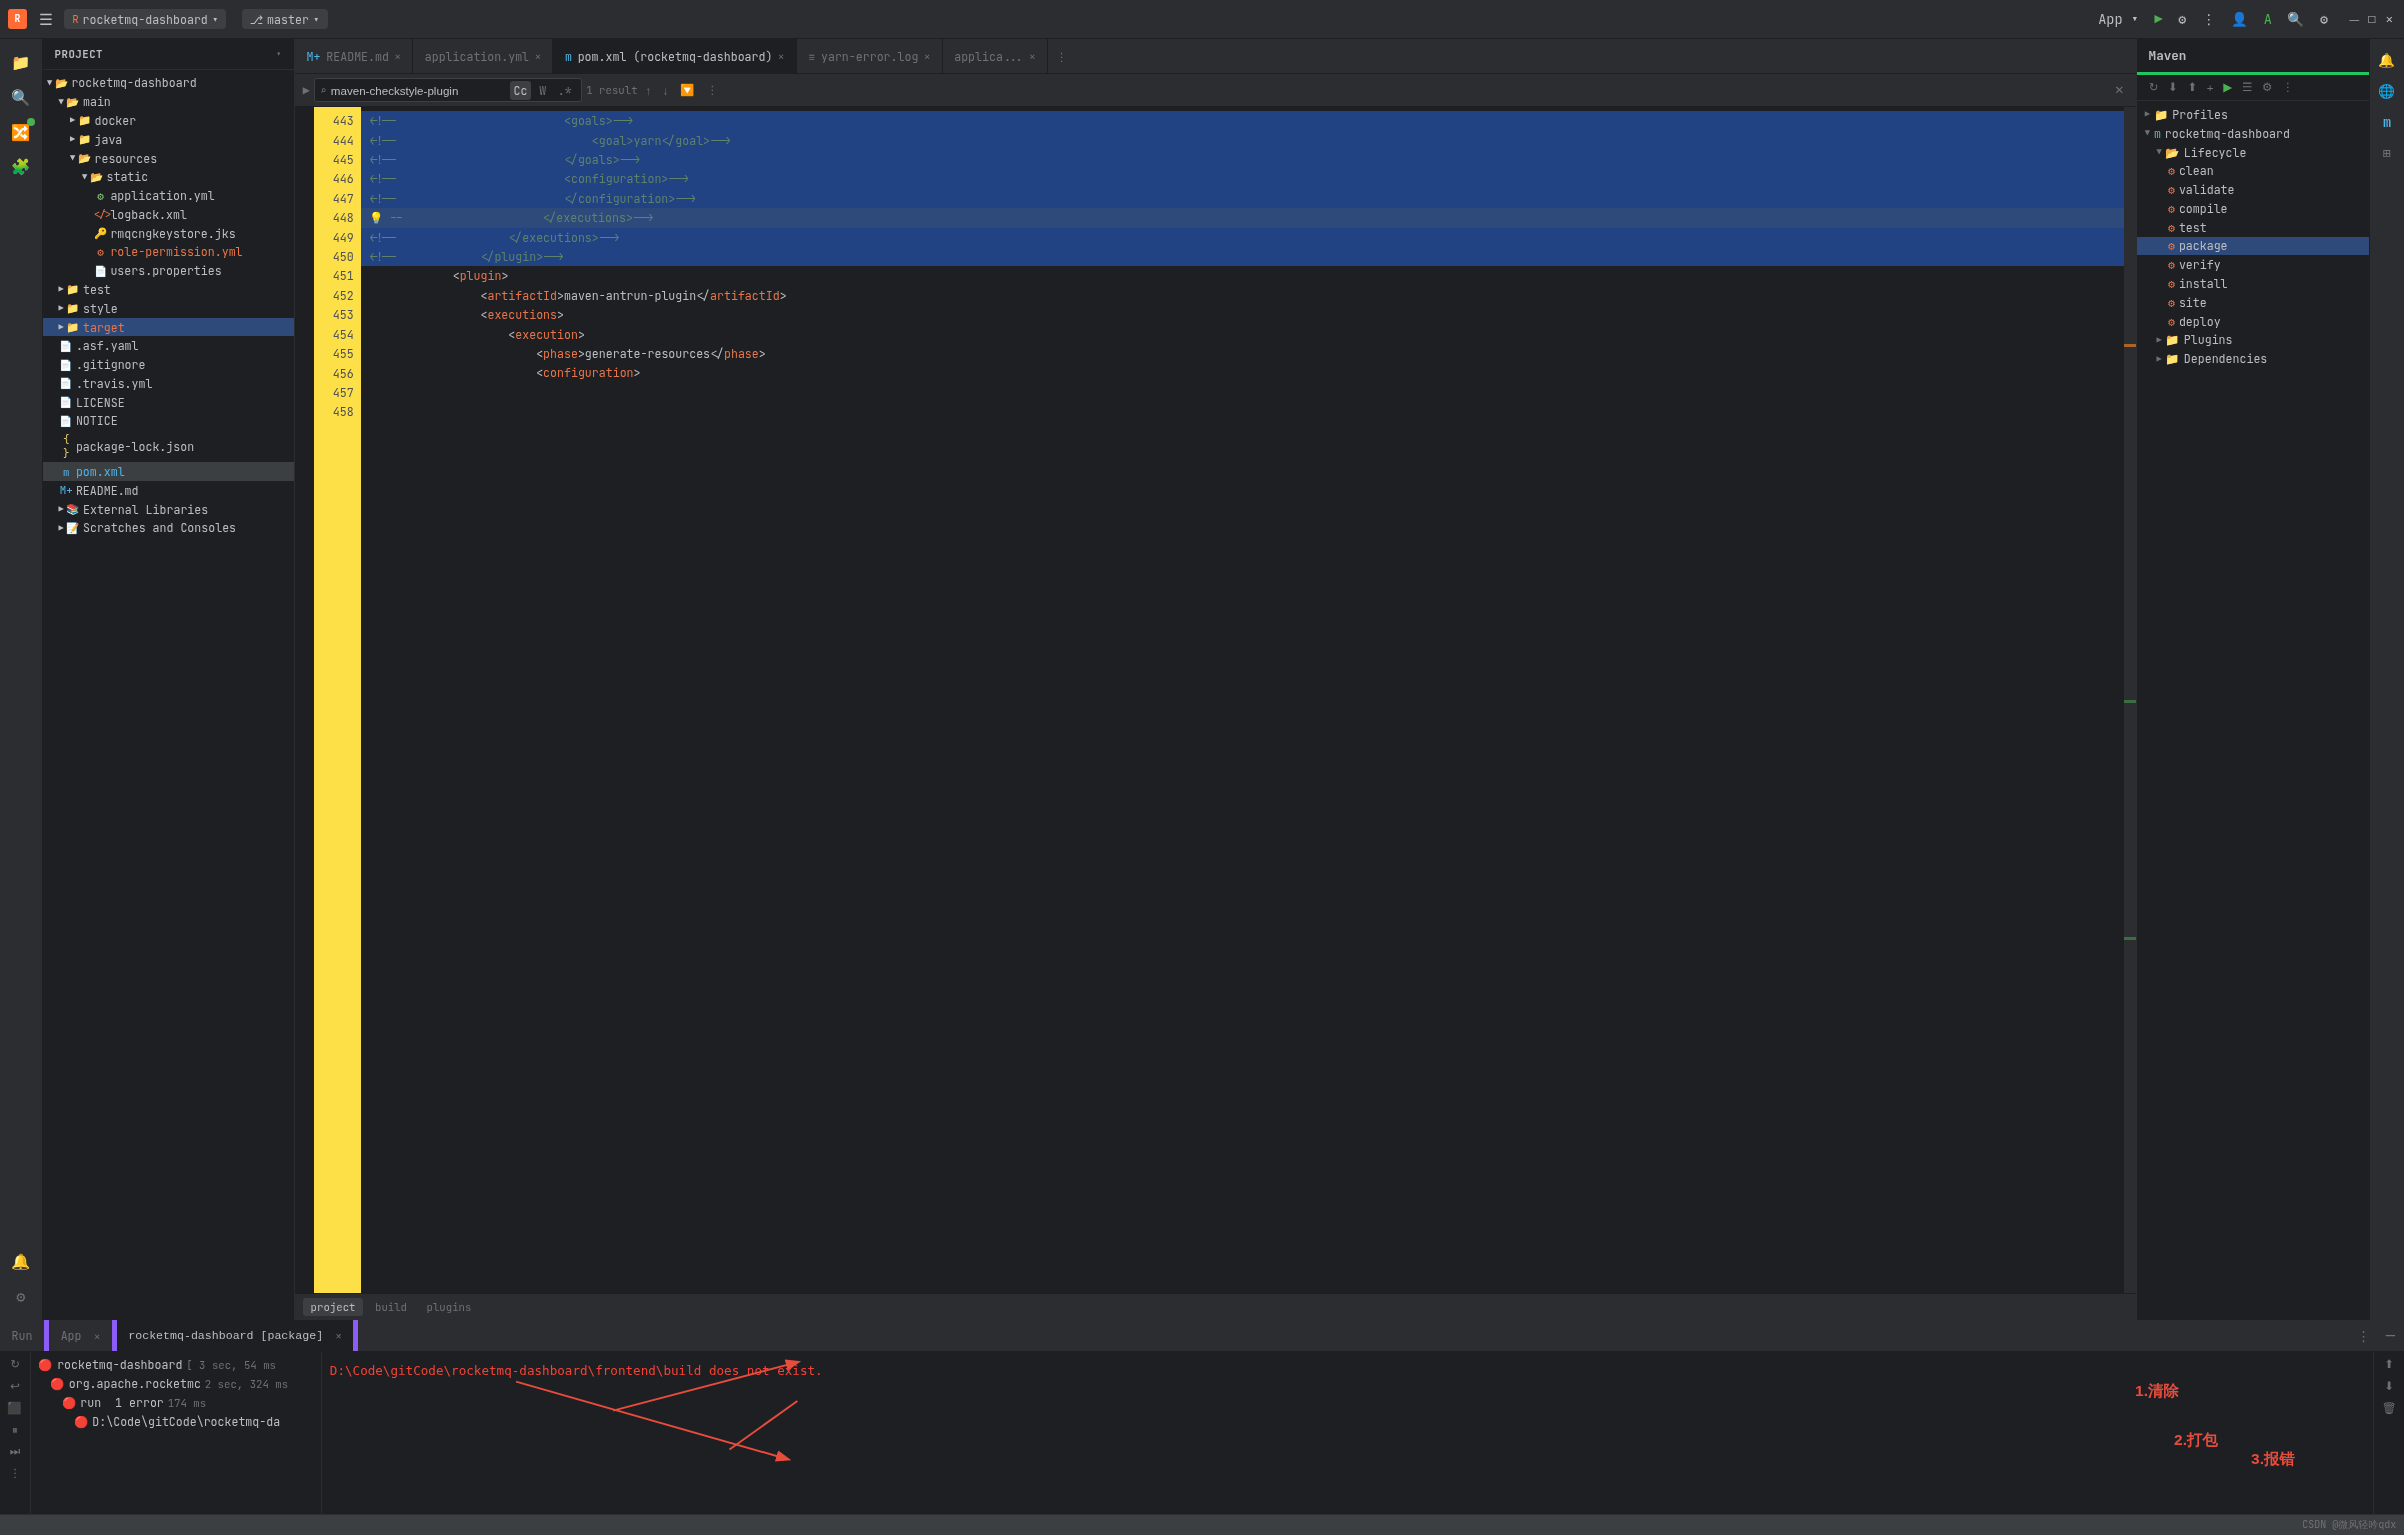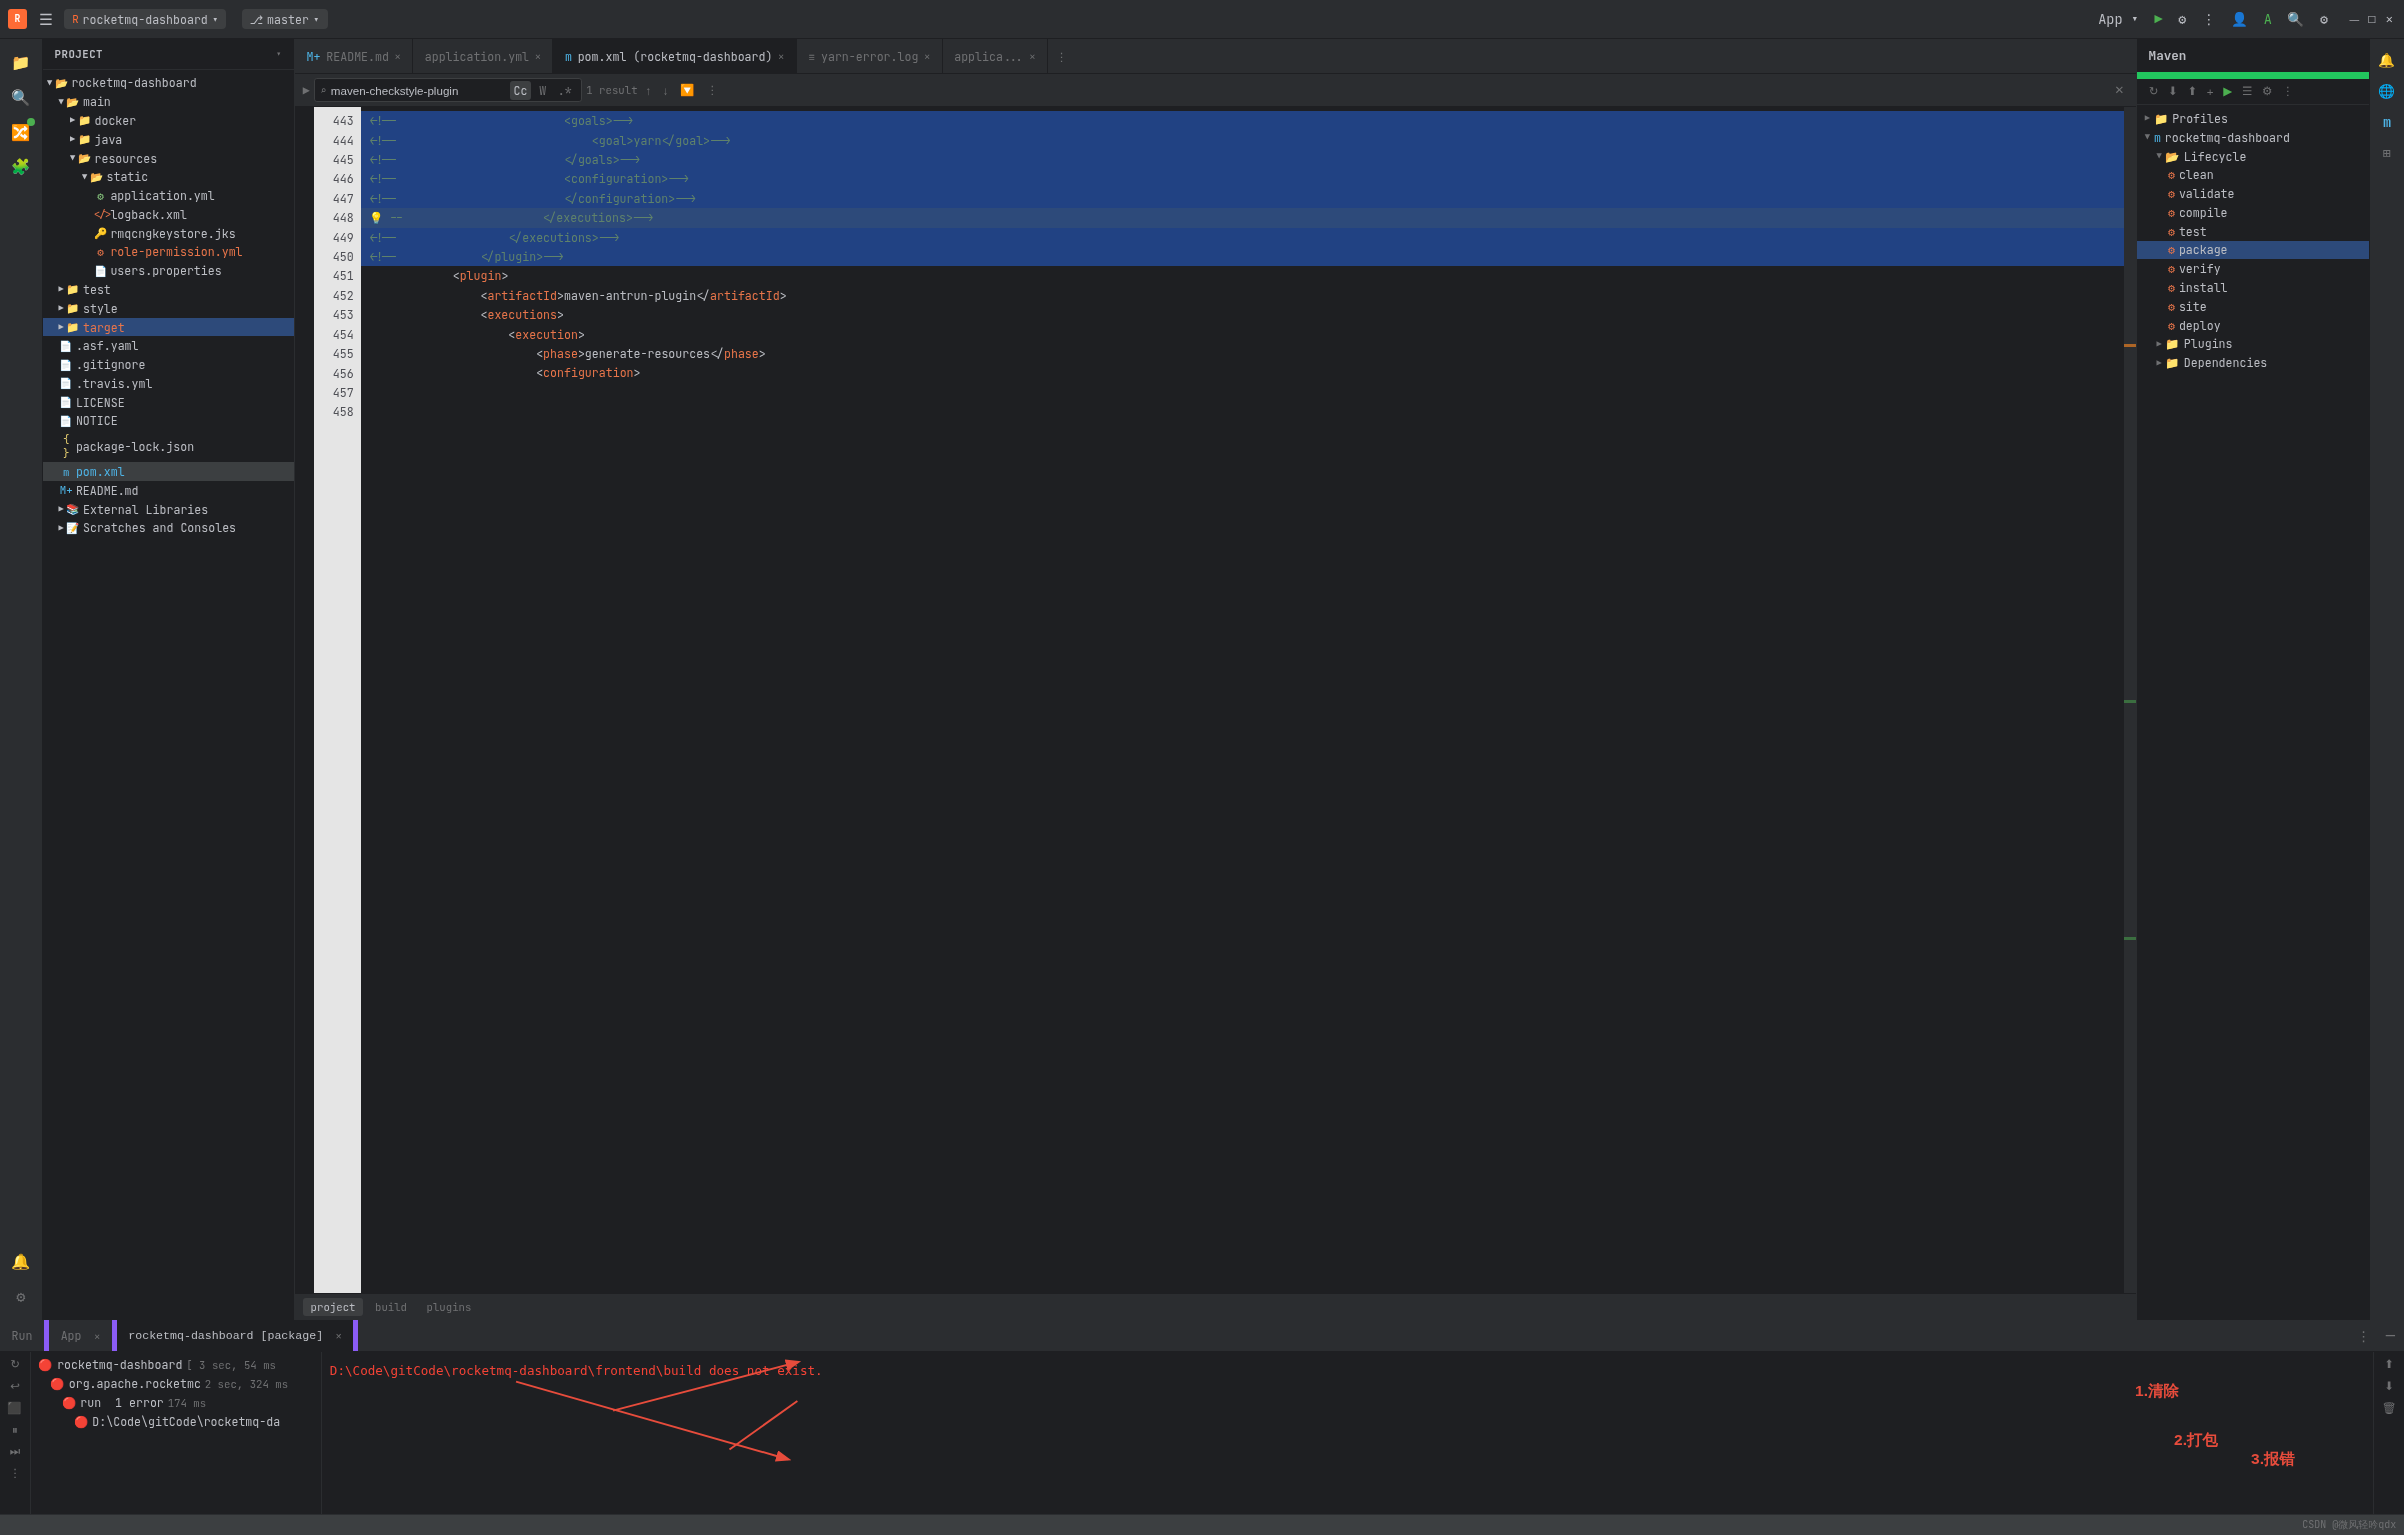--- a/index.html
+++ b/index.html
@@ -246,21 +246,21 @@
 
     
     .code-editor {
       flex: 1;
       display: flex;
       overflow: hidden;
       background: #1e1f22;
     }
     .line-numbers {
       width: 47px;
-      background: #e5e5e5;
+      background: #fde047;
       color: #4f5056;
       text-align: right;
       padding-right: 7.8px;
       font-size: 11.6px;
       line-height: 19.4px;
       user-select: none;
       flex-shrink: 0;
       padding-top: 3.9px;
     }
     .code-lines {
@@ -322,21 +322,21 @@
       flex-shrink: 0;
     }
     .maven-header {
       padding: 7.8px 11.6px;
       font-size: 12.6px;
       font-weight: bold;
       color: #bcbec4;
       display: flex;
       align-items: center;
       justify-content: space-between;
-      border-bottom: 7px solid #22c55e;
+      border-bottom: 3px solid #22c55e;
     }
     .maven-toolbar {
       display: flex;
       align-items: center;
       padding: 3.9px 7.8px;
       gap: 1.9px;
       border-bottom: 1px solid #2b2d30;
       flex-wrap: wrap;
     }
     .maven-tool-btn {

